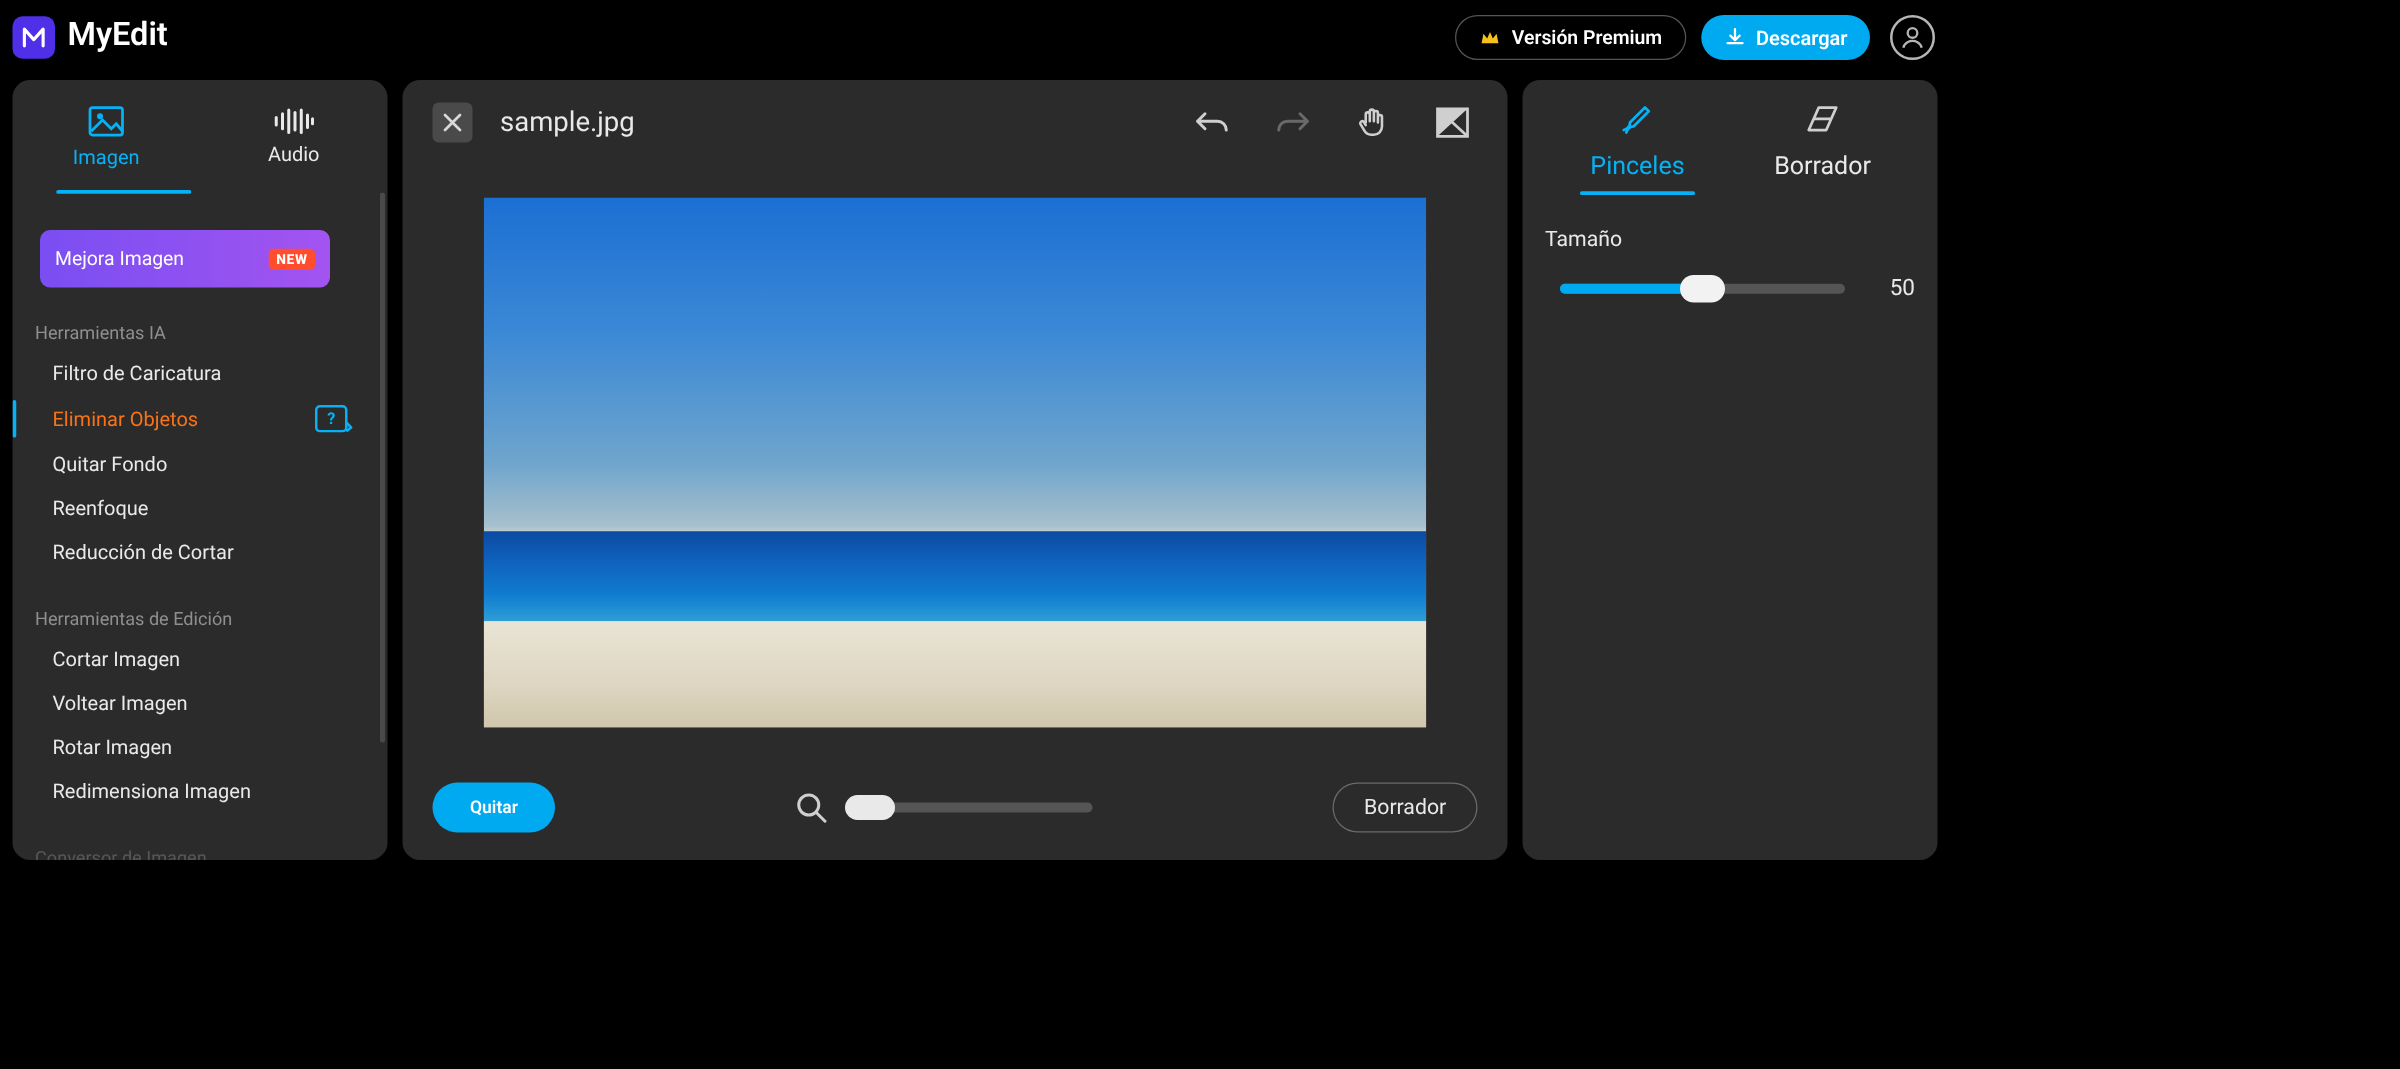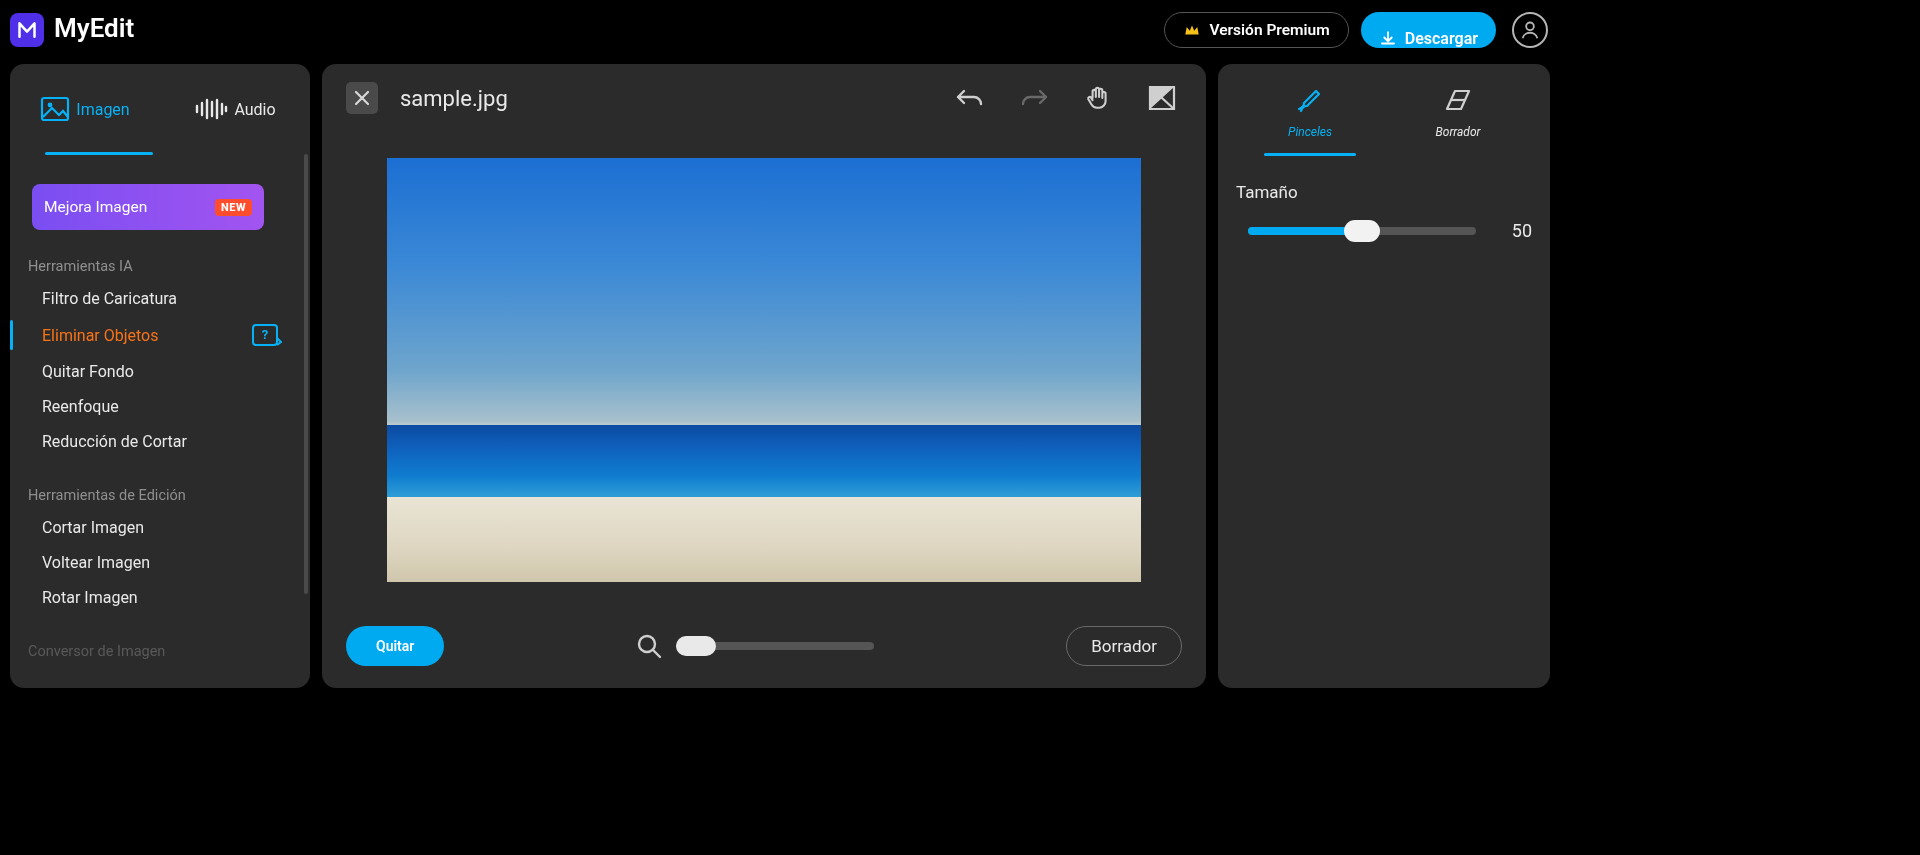--- a/index.html
+++ b/index.html
@@ -5,29 +5,29 @@
   * { box-sizing: border-box; margin: 0; padding: 0; font-family: -apple-system, "Segoe UI", Roboto, Arial, sans-serif; }
   html, body { width: 100%; height: 100%; background: #000; color: #e9e9e9; overflow: hidden; }
   .app { display: flex; flex-direction: column; width: 1560px; height: 698px; background: #000; }
   
   .header { height: 60px; display: flex; align-items: center; padding: 0 12px 0 10px; }
   .logo-wrap { display: flex; align-items: flex-start; gap: 10px; }
   .logo-mark { width: 34px; height: 34px; border-radius: 8px; background: #4f2fe8; display: flex; align-items: center; justify-content: center; }
   .logo-text { font-size: 26px; font-weight: 600; color: #fff; }
   .header-spacer { flex: 1; }
   .btn-premium { height: 36px; border: 1px solid #555; background: #000; color: #fff; border-radius: 18px; padding: 0 18px; display: flex; align-items: center; gap: 8px; font-size: 15.5px; font-weight: 600; cursor: pointer; }
-  .btn-download { height: 36px; border: none; background: #00aaf0; color: #fff; border-radius: 18px; padding: 0 18px; display: flex; align-items: flex-end; gap: 8px; font-size: 16px; font-weight: 600; margin-left: 12px; cursor: pointer; }
+  .btn-download { height: 36px; border: none; background: #00aaf0; color: #fff; border-radius: 18px; padding: 0 18px; display: flex; align-items: center; gap: 8px; font-size: 16px; font-weight: 600; margin-left: 12px; cursor: pointer; }
   .avatar-btn { width: 36px; height: 36px; border: 2px solid #b5b5b5; background: transparent; border-radius: 50%; margin-left: 16px; display:flex; align-items:center; justify-content:center; cursor:pointer; }
   
   .body { flex: 1; display: flex; gap: 12px; padding: 4px 10px 10px 10px; min-height: 0; }
   .panel { background: #2b2b2b; border-radius: 14px; }
   
   .sidebar { width: 300px; display: flex; flex-direction: column; position: relative; }
   .side-tabs { display: flex; height: 90px; }
-  .side-tab { flex: 1; display: flex; flex-direction: row; align-items: center; justify-content: center; gap: 6px; cursor: pointer; font-size: 16px; color: #e9e9e9; }
+  .side-tab { flex: 1; display: flex; flex-direction: column; align-items: center; justify-content: center; gap: 6px; cursor: pointer; font-size: 16px; color: #e9e9e9; }
   .side-tab.active { color: #06b2f5; }
   .side-tab-underline { width: 108px; height: 3px; background: #06b2f5; border-radius: 2px; position: absolute; top: 88px; left: 35px; }
   .side-scroll { flex: 1; overflow: hidden; padding: 0 14px 0 14px; position: relative; }
   .side-scroll::after{ content:""; position:absolute; right:2px; top:0; width:4px; height:440px; background:#4a4a4a; border-radius:2px; }
   .enhance-btn { margin: 30px 0 0 8px; height: 46px; border: none; border-radius: 8px; background: linear-gradient(90deg, #7a4ef2 0%, #a254f0 100%); color: #fff; display: flex; align-items: center; justify-content: space-between; padding: 0 12px; font-size: 15.5px; cursor: pointer; width: 232px; }
   .new-badge { background: #ff4d2e; color: #fff; font-size: 11px; font-weight: 800; padding: 2px 6px; border-radius: 4px; letter-spacing: .5px; }
   .group-title { color: #8f8f8f; font-size: 14.5px; margin: 28px 0 6px 4px; }
   .nav-item { position: relative; padding: 8px 4px 8px 18px; font-size: 16px; color: #e9e9e9; cursor: pointer; display:flex; align-items:center; justify-content:space-between; margin-left:-14px; margin-right:-4px; padding-left:32px; padding-right:18px; }
   .nav-item.active { color: #f97316; }
   .nav-item.active::before { content: ""; position: absolute; left: 0; top: 4px; bottom: 4px; width: 3px; background: #06b2f5; border-radius: 2px; }
@@ -46,21 +46,21 @@
   .sand { position:absolute; left:0; right:0; top:80%; bottom:0; background: linear-gradient(to bottom, #e9e4d5 0%, #ded6c1 60%, #d0c6ac 100%); }
   .canvas-bottom { height: 52px; display: flex; align-items: center; gap: 18px; }
   .btn-quitar { height: 40px; padding: 0 30px; border: none; background: #00aaf0; color: #fff; font-size: 14px; font-weight: 600; border-radius: 20px; cursor: pointer; }
   .zoom-wrap { flex: 1; display: flex; align-items: center; justify-content: center; gap: 14px; }
   .zoom-track { width: 198px; height: 8px; background: #555; border-radius: 4px; position: relative; }
   .zoom-thumb { position:absolute; left:0; top:-6px; width:40px; height:20px; background:#e9e9e9; border-radius:10px; }
   .btn-ajustar { height: 40px; padding: 0 24px; border: 1px solid #6a6a6a; background: transparent; color: #e9e9e9; font-size: 17px; border-radius: 20px; cursor: pointer; }
   
   .rightp { width: 332px; display: flex; flex-direction: column; padding: 8px 18px; }
   .r-tabs { display: flex; height: 82px; }
-  .r-tab { flex: 1; display: flex; flex-direction: column; align-items: center; justify-content: center; gap: 12px; cursor: pointer; font-size: 12px; color: #e9e9e9; position:relative;font-style:italic; }
+  .r-tab { flex: 1; display: flex; flex-direction: column; align-items: center; justify-content: center; gap: 12px; cursor: pointer; font-size: 20px; color: #e9e9e9; position:relative; }
   .r-tab.active { color: #06b2f5; }
   .r-tab.active::after{ content:""; position:absolute; left:28px; right:28px; bottom:-2px; height:3px; background:#06b2f5; border-radius:2px; }
   .r-label { margin-top: 28px; font-size: 17px; color: #e9e9e9; }
   .r-slider-row { display:flex; align-items:center; gap: 22px; margin-top: 18px; }
   .r-track { flex:1; height:8px; background:#555; border-radius:4px; position:relative; margin-left:12px;}
   .r-fill { position:absolute; left:0; top:0; bottom:0; width:50%; background:#00aaf0; border-radius:4px; }
   .r-thumb { position:absolute; left:calc(50% - 18px); top:-7px; width:36px; height:22px; background:#f2f2f2; border-radius:11px; }
   .r-val { width: 34px; text-align:right; font-size:18px; }
   svg { display:block; }
 </style>
@@ -165,20 +165,23 @@
         <div class="group-title">Herramientas de Edición</div>
         <div class="nav-item">
             <span>Cortar Imagen</span>
           </div>
         <div class="nav-item">
             <span>Voltear Imagen</span>
           </div>
         <div class="nav-item">
             <span>Rotar Imagen</span>
           </div>
+        <div class="nav-item">
+            <span>Redimensiona Imagen</span>
+          </div>
 
         <div class="group-title" style="opacity:.45">Conversor de Imagen</div>
       </div>
     </div>
 
     <div class="panel canvas">
       <div class="canvas-top">
         <button class="close-btn">
           <svg width="16" height="16" viewBox="0 0 16 16">
               <path d="M2 2 L14 14 M14 2 L2 14" stroke="#d8d8d8" stroke-width="2.2" stroke-linecap="round"></path>

